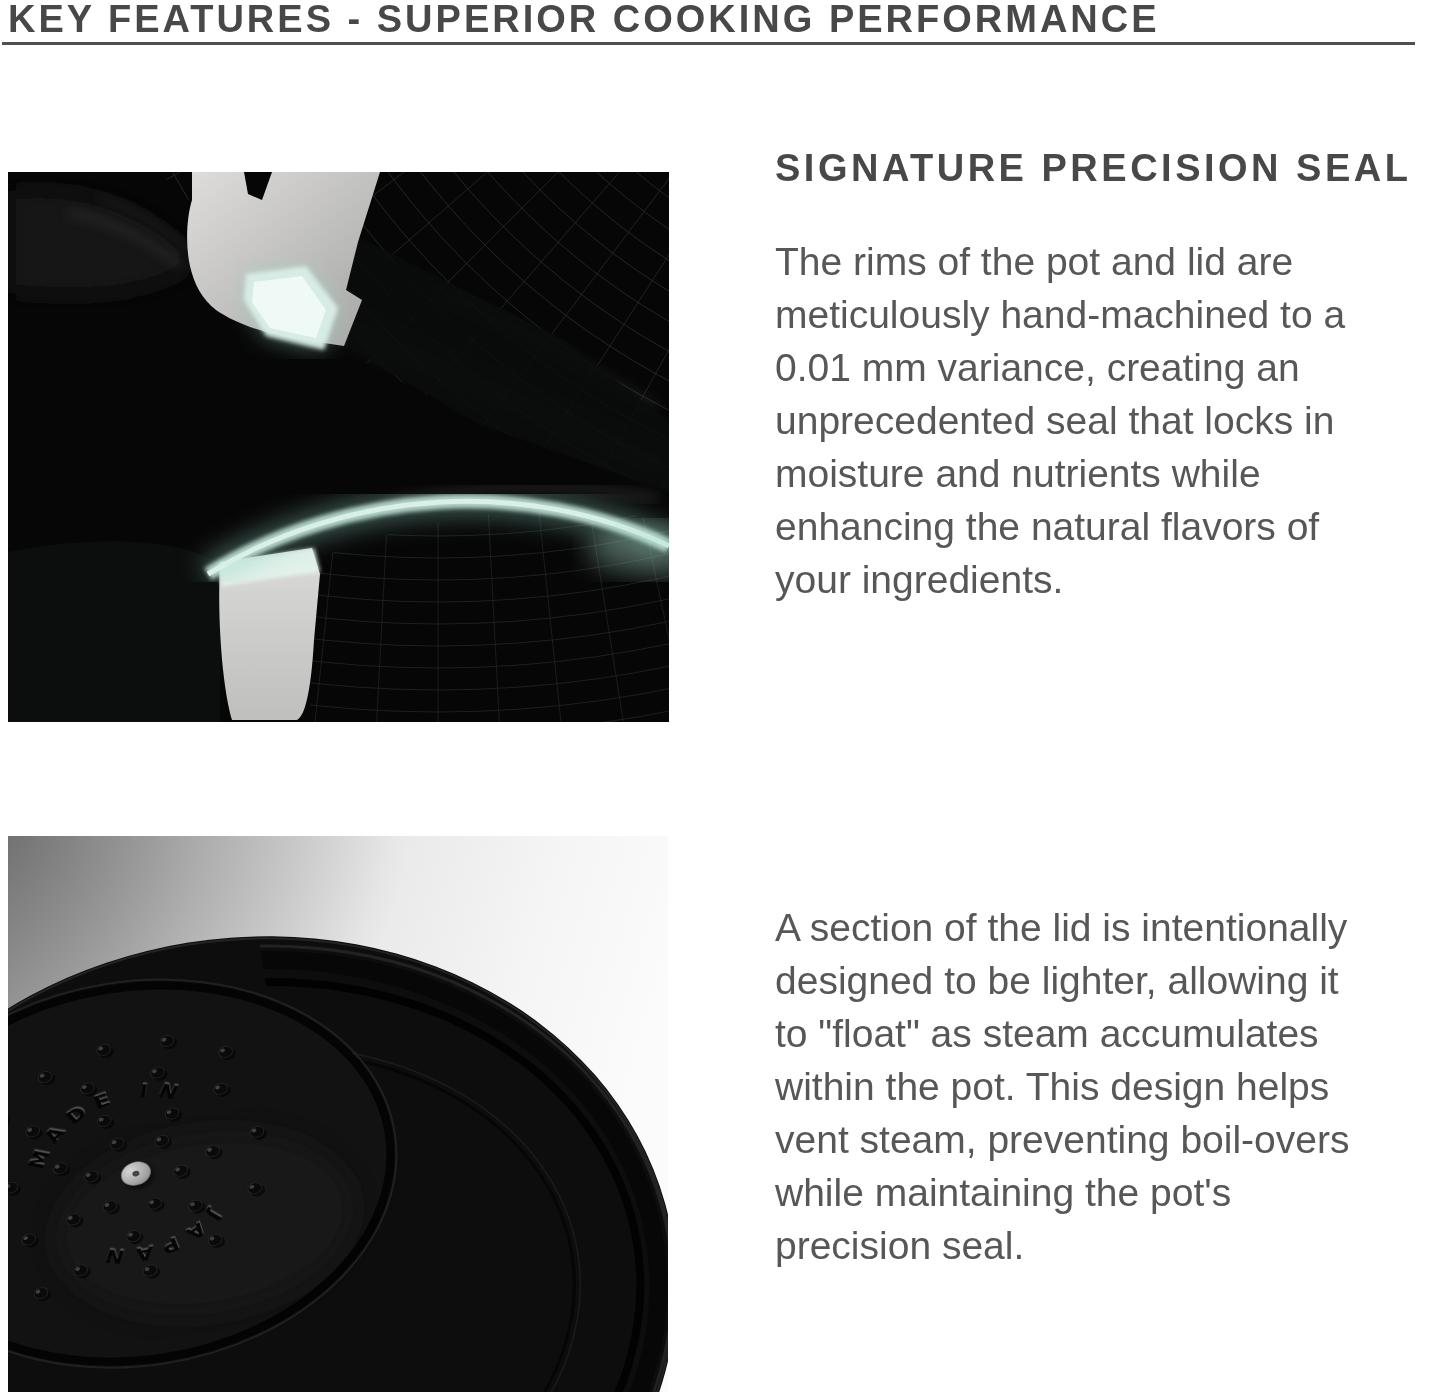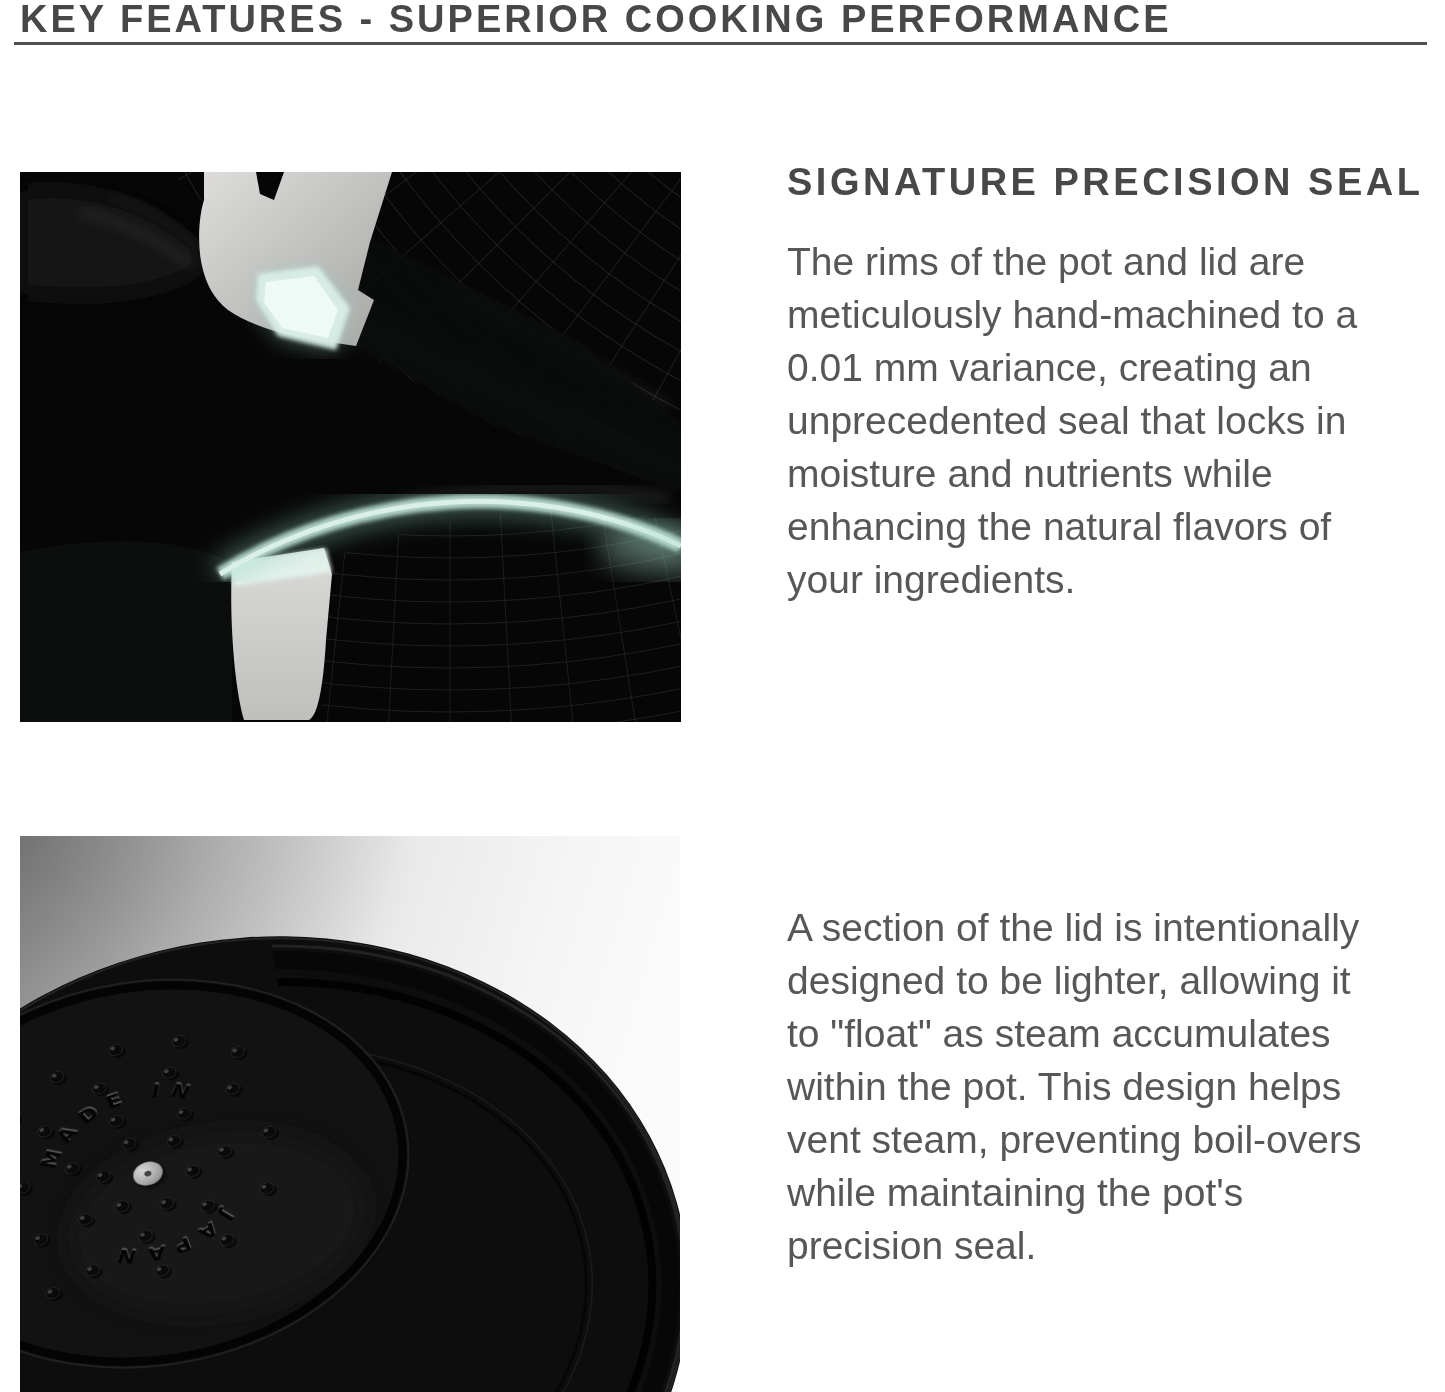--- a/index.html
+++ b/index.html
@@ -4,32 +4,32 @@
 <style>
   :root{
     --heading:#484848;
     --body-text:#575757;
     --divider:#4f4f4f;
     --seal-glow:#d9efe7;
   }
   html,body{margin:0;padding:0;background:#fff;}
   .canvas{
     position:relative;width:1415px;height:1392px;background:#ffffff;
-    overflow:hidden;font-family:"Liberation Sans",sans-serif;margin-left:12px;
+    overflow:hidden;font-family:"Liberation Sans",sans-serif;
   }
   .page-header{
     position:absolute;left:8px;top:-2px;font-size:38px;font-weight:700;
     letter-spacing:3px;color:var(--heading);white-space:nowrap;
   }
   .rule{position:absolute;left:2px;top:42px;width:1435px;height:3px;background:var(--divider);}
   .sec-heading{
     position:absolute;left:775px;margin:0;font-size:38px;font-weight:700;
     letter-spacing:3.5px;color:var(--heading);white-space:nowrap;
   }
-  .sec-heading.s1{top:161px;}
+  .sec-heading.s1{top:147px;}
   .sec-heading.s2{top:835px;}
   .sec-body{
     position:absolute;left:775px;width:690px;margin:0;font-size:39px;
     line-height:53px;color:var(--body-text);white-space:pre-line;
   }
   .sec-body.s1{top:235px;}
   .sec-body.s2{top:901px;}
   .img-box{position:absolute;overflow:hidden;}
   #img1{left:8px;top:172px;width:661px;height:550px;}
   #img2{left:8px;top:836px;width:660px;height:556px;}

